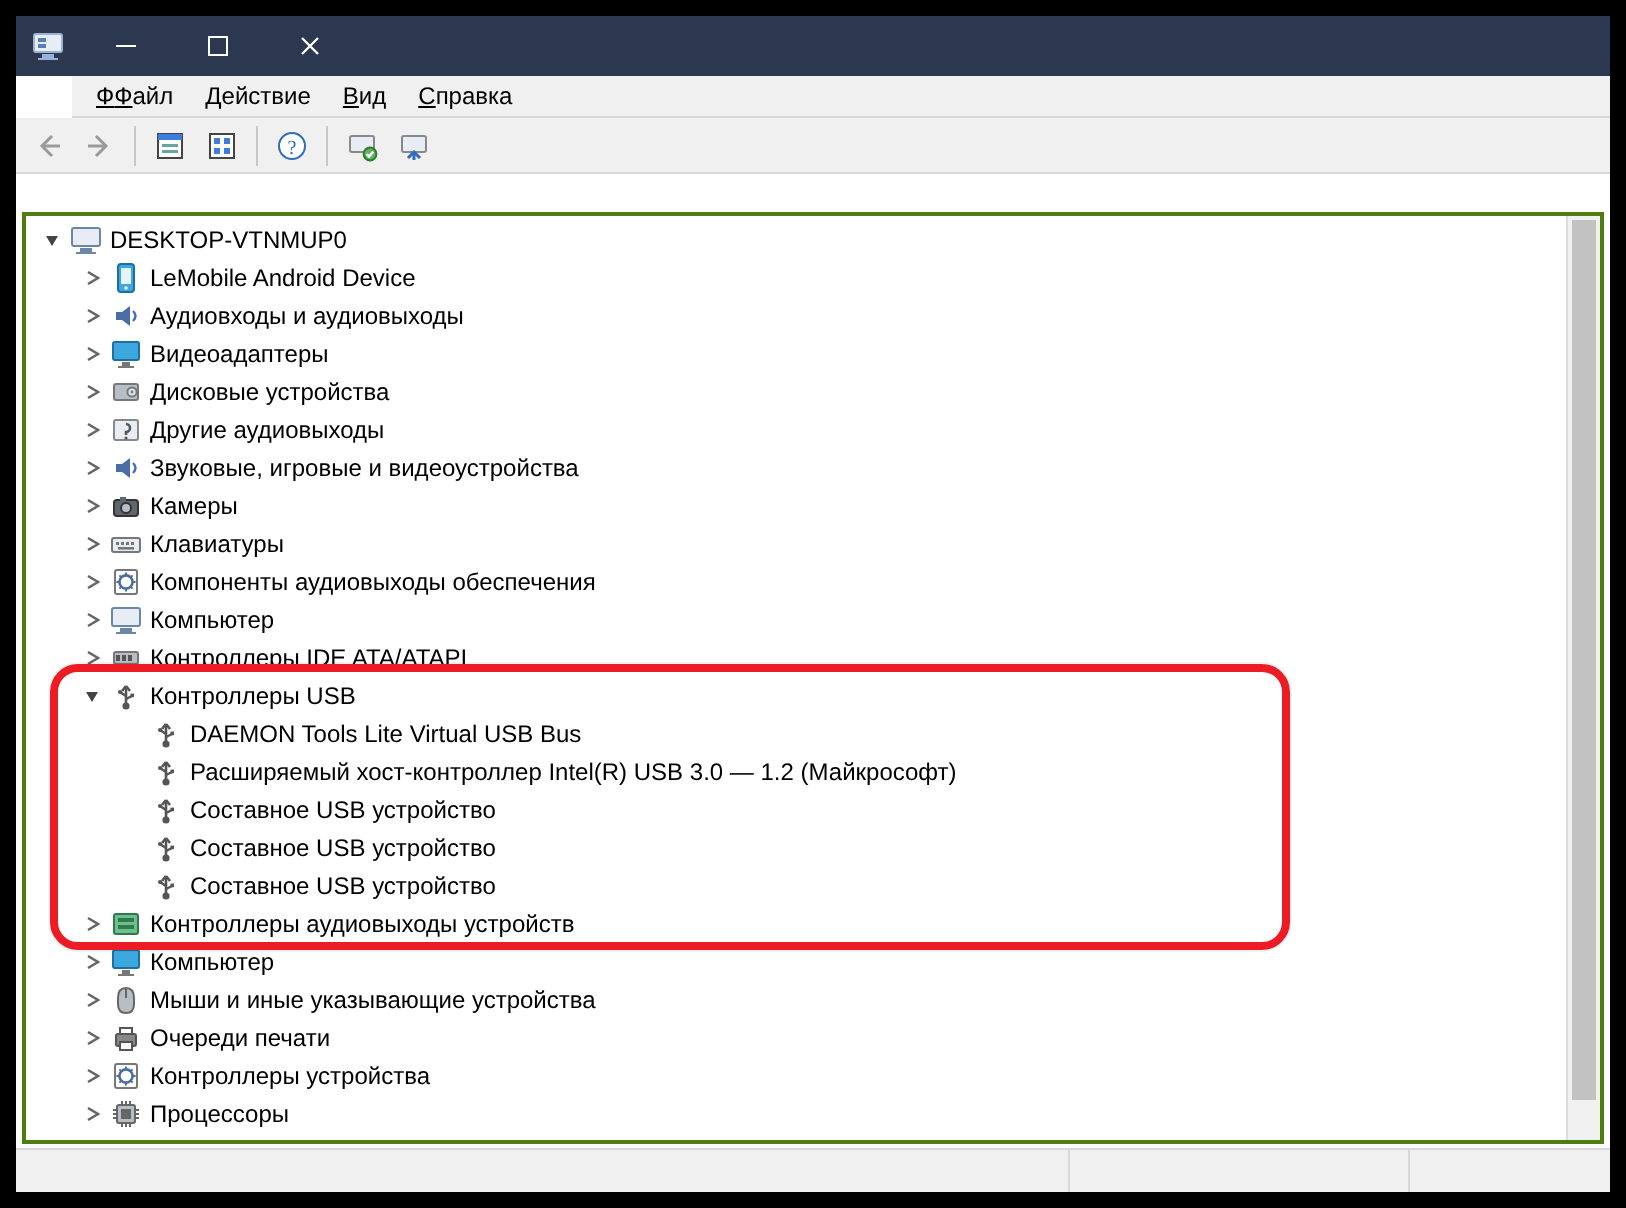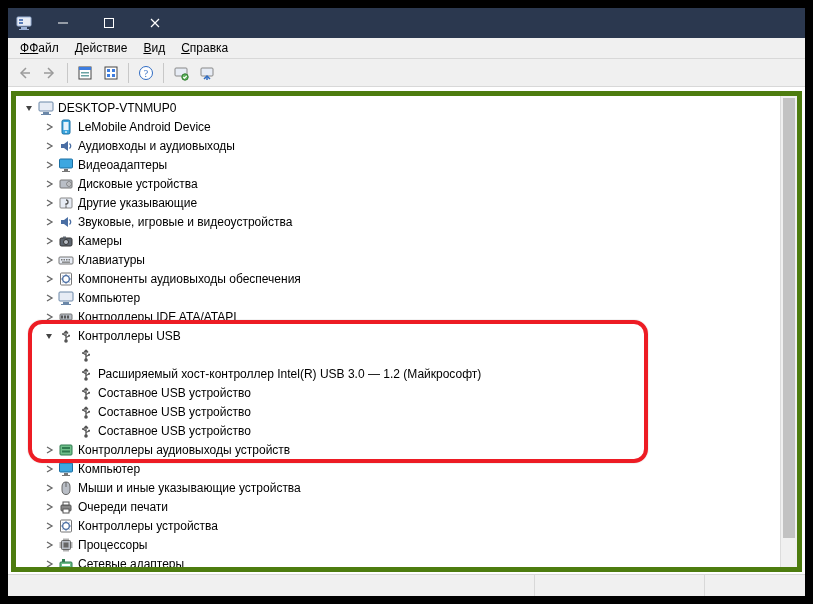--- a/index.html
+++ b/index.html
@@ -43,20 +43,21 @@
   .win-btn svg { display:block; }
   
   .menubar {
     height: 21px;
     background: #f0f0f0;
     display: flex;
     align-items: center;
     padding: 0 4px;
     border-bottom: 1px solid #d8d8d8;
     flex-shrink: 0;
+    margin-left: 28px;
   }
   .menubar .menu-item {
     padding: 2px 8px;
     font-size: 12px;
     color: #000;
   }
   .menubar .menu-item span.u { text-decoration: underline; }
   
   .toolbar {
     height: 28px;
@@ -72,22 +73,22 @@
     width: 24px; height: 24px;
     display: flex; align-items: center; justify-content: center;
     border: 1px solid transparent;
     border-radius: 2px;
   }
   .tb-btn.disabled { opacity: .45; }
   .tb-sep { width:1px; height:20px; background:#c8c8c8; margin:0 3px; }
   
   .tree-wrap {
     flex: 1;
-    border: 5px solid #4d7c0f;
-    margin: 4px 3px 2px 3px;
+    border: 2px solid #4d7c0f;
+    margin: 19px 3px 2px 3px;
     overflow: hidden;
     position: relative;
     background: #fff;
   }
   .tree {
     position: absolute;
     left: 0; right: 0; top: 0;
     padding: 2px 0 0 0;
   }
   .row {
@@ -323,21 +324,21 @@
               <path d="M3 2 L8 5 L3 8" fill="none" stroke="#666" stroke-width="1.3"></path>
             </svg>
           </span>
           <span class="dev-icon">
             <svg width="16" height="16" viewBox="0 0 16 16">
               <rect x="2" y="3" width="12" height="10" rx="1" fill="#e7ecf5" stroke="#888"></rect>
               <path d="M8 5 a2 2 0 1 1 0 4 v1.5" fill="none" stroke="#555" stroke-width="1.3"></path>
               <circle cx="8" cy="12" r="0.8" fill="#555"></circle>
             </svg>
           </span>
-          <span class="label">Другие указывающие</span>
+          <span class="label">Другие аудиовыходы</span>
         </div>
         <div class="row">
           <span class="indent" style="width:26px"></span>
           <span class="chevron">
             <svg width="10" height="10" viewBox="0 0 10 10">
               <path d="M3 2 L8 5 L3 8" fill="none" stroke="#666" stroke-width="1.3"></path>
             </svg>
           </span>
           <span class="dev-icon">
             <svg width="16" height="16" viewBox="0 0 16 16">
@@ -458,20 +459,21 @@
             <svg width="16" height="16" viewBox="0 0 16 16">
               <circle cx="8" cy="13" r="1.8" fill="#555"></circle>
               <path d="M8 13 V3" stroke="#555" stroke-width="1.3"></path>
               <path d="M8 3 L6 5.5 M8 3 L10 5.5" stroke="#555" stroke-width="1.3"></path>
               <path d="M8 8 L5 6" stroke="#555" stroke-width="1.2"></path>
               <circle cx="5" cy="6" r="1" fill="#555"></circle>
               <path d="M8 9.5 L11 8" stroke="#555" stroke-width="1.2"></path>
               <rect x="10.2" y="6.8" width="1.8" height="1.8" fill="#555"></rect>
             </svg>
           </span>
+          <span class="label">DAEMON Tools Lite Virtual USB Bus</span>
         </div>
         <div class="row">
           <span class="indent" style="width:46px"></span>
           <span class="chevron"></span>
           <span class="dev-icon">
             <svg width="16" height="16" viewBox="0 0 16 16">
               <circle cx="8" cy="13" r="1.8" fill="#555"></circle>
               <path d="M8 13 V3" stroke="#555" stroke-width="1.3"></path>
               <path d="M8 3 L6 5.5 M8 3 L10 5.5" stroke="#555" stroke-width="1.3"></path>
               <path d="M8 8 L5 6" stroke="#555" stroke-width="1.2"></path>

